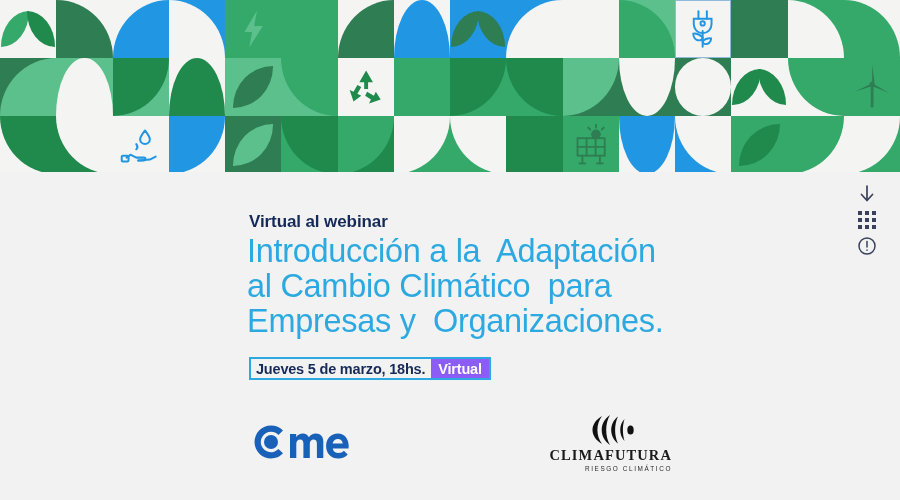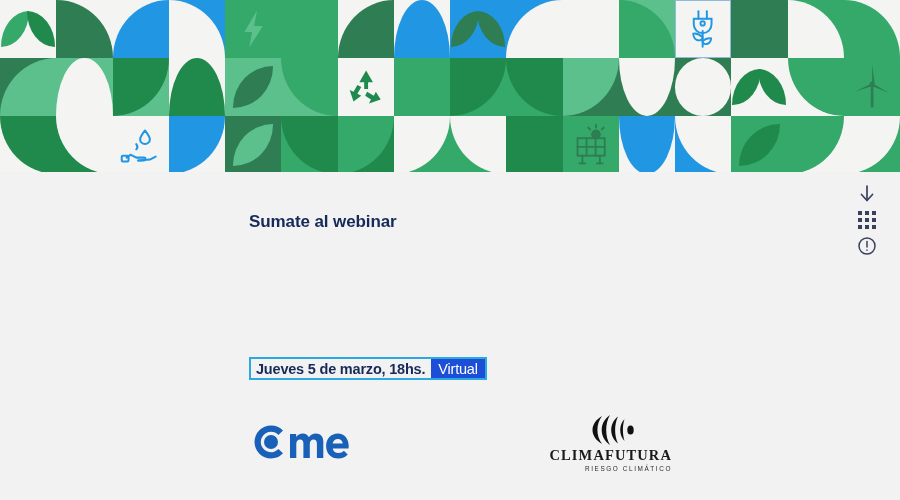--- a/index.html
+++ b/index.html
@@ -104,23 +104,23 @@
     font-size: 14.5px;
     font-weight: bold;
     color: #152a59;
     letter-spacing: -0.2px;
     background: #f2f2f2;
   }
   .datebar .vtext {
     display: flex; align-items: center;
     padding: 0 7px;
     font-size: 14.5px;
-    font-weight: normal;
+    font-weight: bold;
     color: #ffffff;
-    background: #1d4ed8;
+    background: #8b5cf6;
     letter-spacing: -0.2px;
   }
 
   
   .logo-came {
     position: absolute;
     left: 246px; top: 248px;
     width: 104px; height: 44px;
   }
   .logo-clima {
@@ -357,22 +357,27 @@
       </div>
       <div class="tile" style="background:#34a96a">
         <div class="sh qc tl" style="background:#f4f4f2"></div>
       </div>
 
     </div>
   </div>
 
   <div class="content">
 
-    <div class="eyebrow">Sumate al webinar</div>
-
+    <div class="eyebrow">Virtual al webinar</div>
+
+    <div class="headline">
+      <span class="ln">Introducción a la  Adaptación</span>
+      <span class="ln">al Cambio Climático  para</span>
+      <span class="ln">Empresas y  Organizaciones.</span>
+    </div>
 
     <div class="datebar">
       <span class="dtext">Jueves 5 de marzo, 18hs.</span>
       <span class="vtext">Virtual</span>
     </div>
 
     <div class="logo-came">
       <svg viewBox="0 0 104 44" width="104" height="44">
         <g fill="#1860b8">
           <path d="M25 5.5a16.5 16.5 0 1 0 0 33 16.5 16.5 0 0 0 12-5.2l-4.6-4.3A10.2 10.2 0 1 1 25 11.8c2.9 0 5.5 1.2 7.4 3.1l4.6-4.3A16.45 16.45 0 0 0 25 5.5z"></path>

